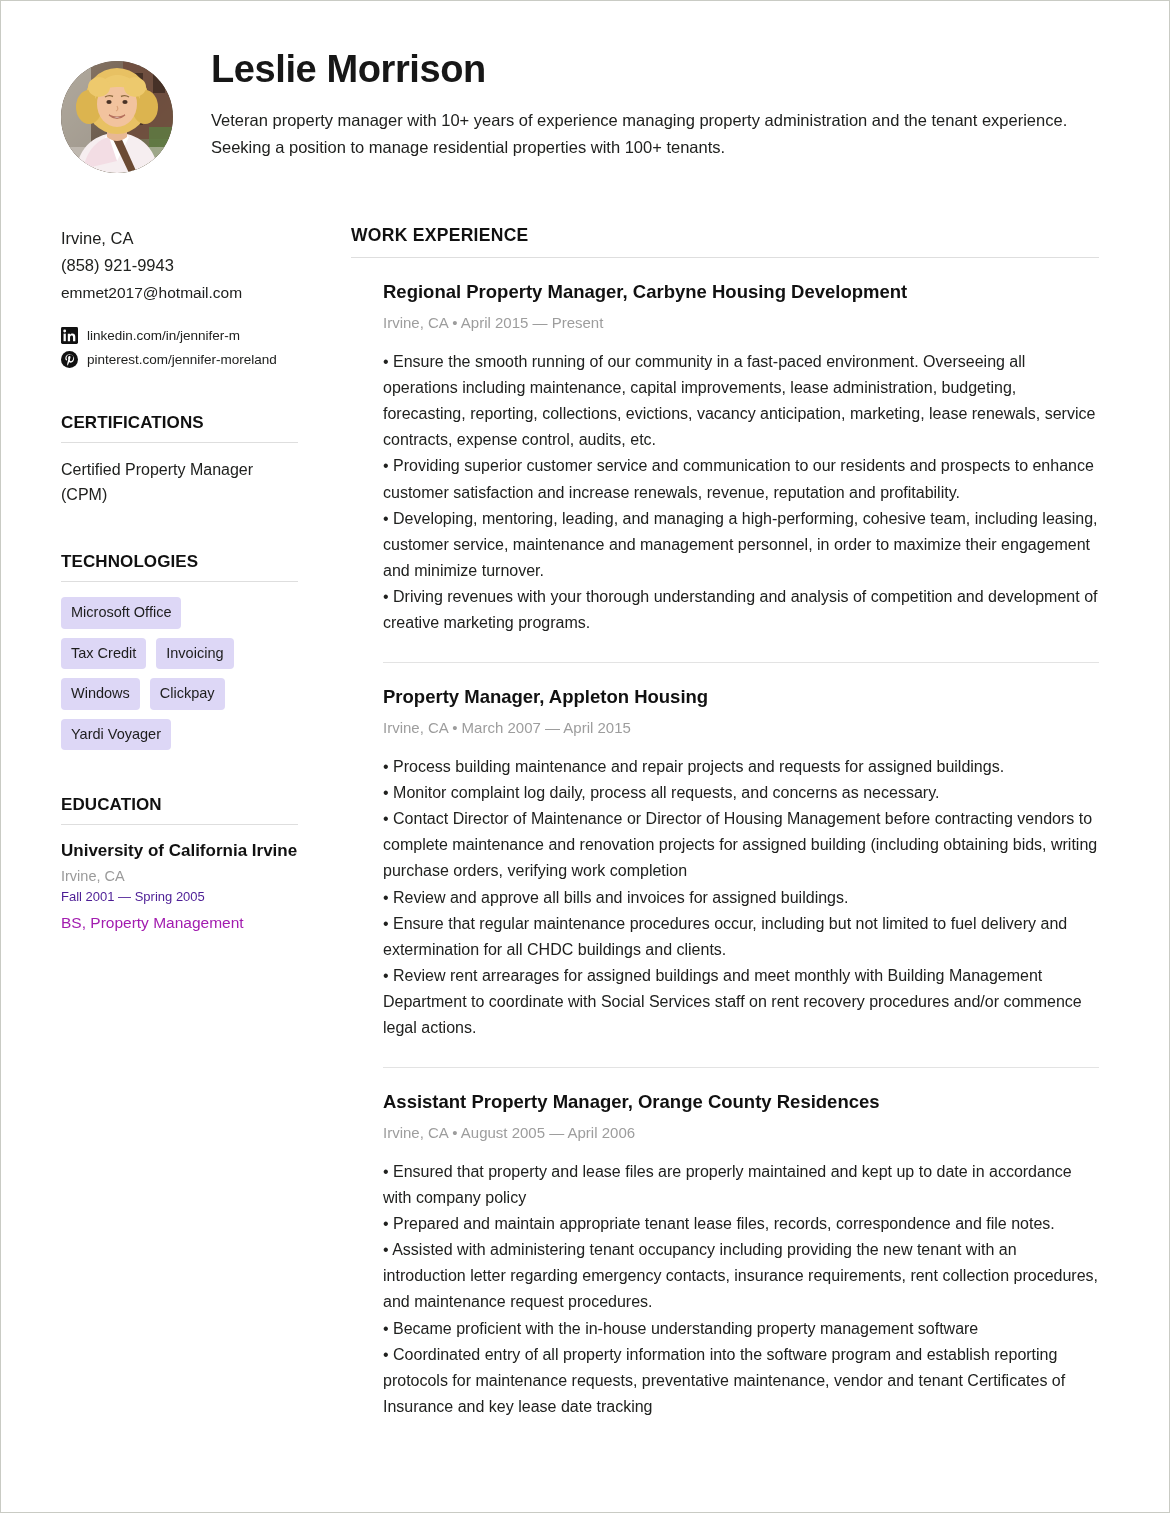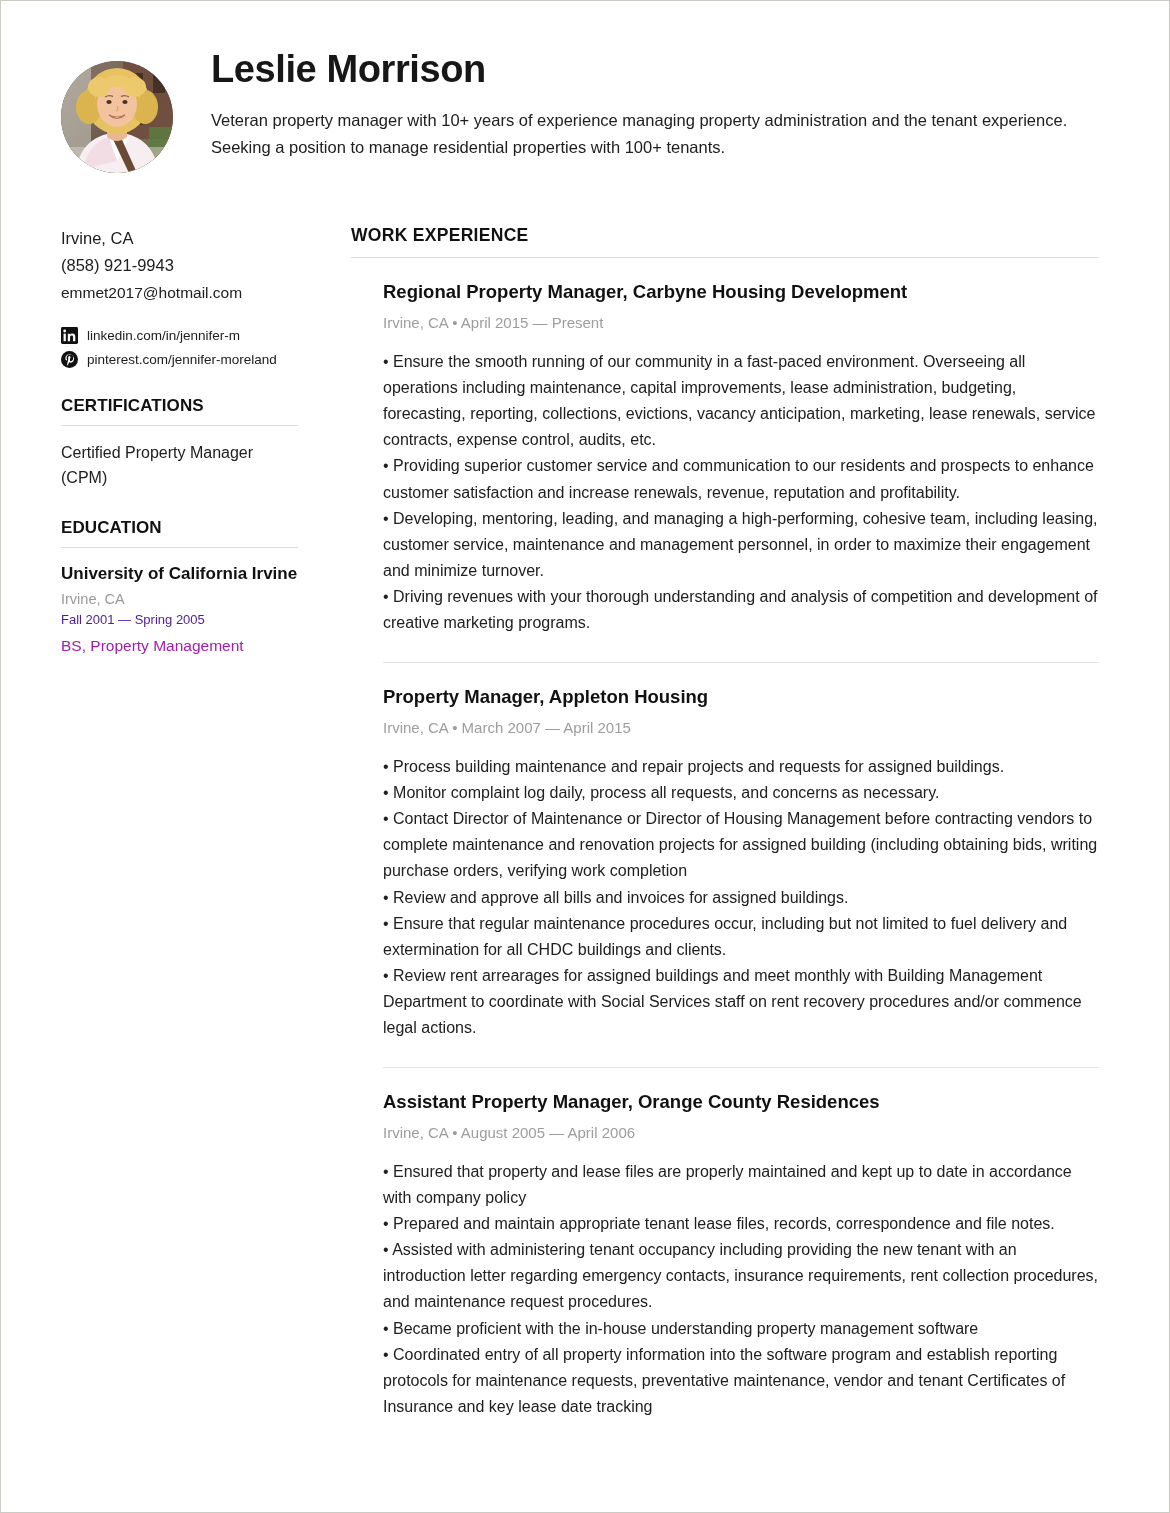--- a/index.html
+++ b/index.html
@@ -106,21 +106,21 @@
     height: 17px;
     flex: 0 0 17px;
     display: block;
   }
   .social-text {
     font-size: 13.5px;
     color: #20211f;
     line-height: 1.2;
   }
 
-  .sb-section { margin-top: 28px; }
+  .sb-section { margin-top: 45px; }
   .sb-heading {
     font-size: 17px;
     font-weight: bold;
     letter-spacing: 0.1px;
     color: #111111;
     margin: 0 0 9px 0;
   }
   .sb-rule {
     height: 1px;
     background: #dedede;
@@ -302,20 +302,32 @@
             <span class="social-text">pinterest.com/jennifer-moreland</span>
           </div>
         </div>
 
         <div class="sb-section">
           <div class="sb-heading">CERTIFICATIONS</div>
           <div class="sb-rule"></div>
           <div class="cert-item">Certified Property Manager (CPM)</div>
         </div>
 
+        <div class="sb-section">
+          <div class="sb-heading">TECHNOLOGIES</div>
+          <div class="sb-rule"></div>
+          <div class="tags">
+            <span class="tag">Microsoft Office</span>
+            <span class="tag">Tax Credit</span>
+            <span class="tag">Invoicing</span>
+            <span class="tag">Windows</span>
+            <span class="tag">Clickpay</span>
+            <span class="tag">Yardi Voyager</span>
+          </div>
+        </div>
 
         <div class="sb-section">
           <div class="sb-heading">EDUCATION</div>
           <div class="sb-rule"></div>
           <div class="edu-school">University of California Irvine</div>
           <div class="edu-loc">Irvine, CA</div>
           <div class="edu-dates">Fall 2001 — Spring 2005</div>
           <div class="edu-degree">BS, Property Management</div>
         </div>
 

